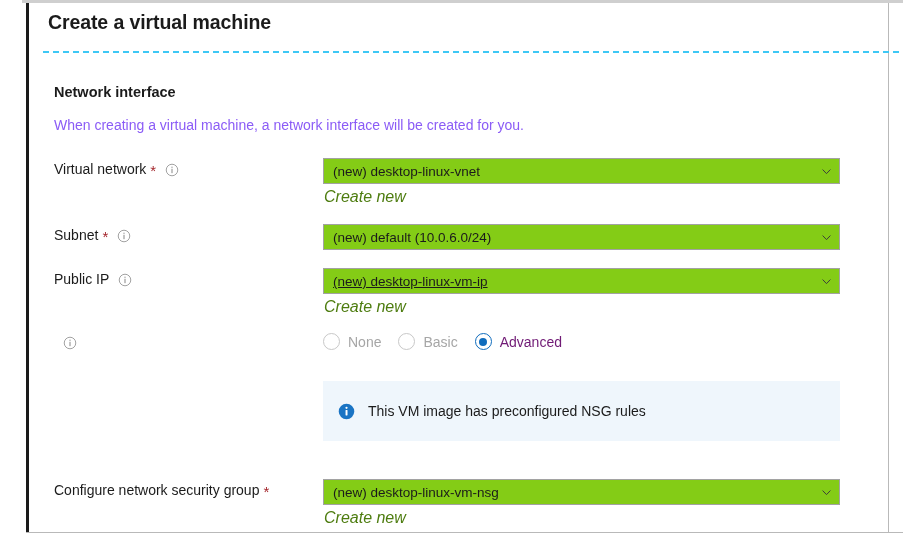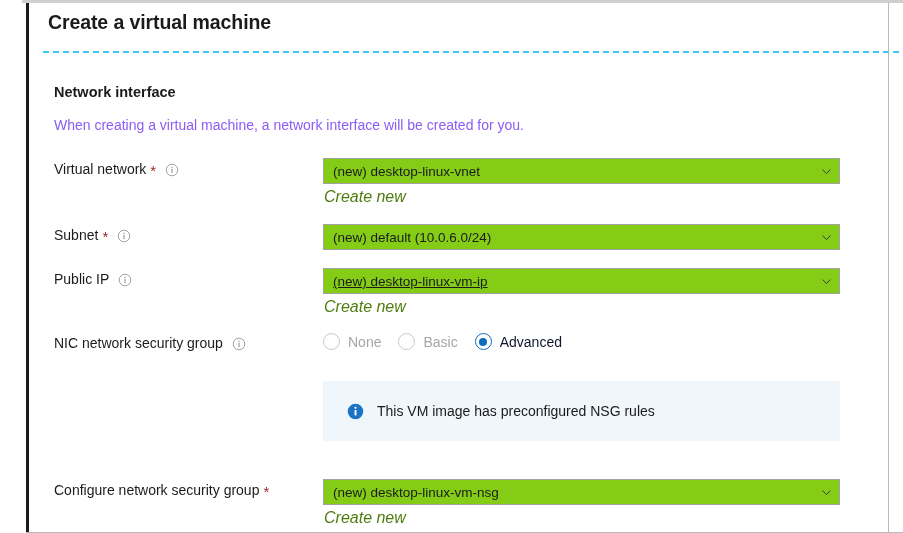--- a/index.html
+++ b/index.html
@@ -203,31 +203,31 @@
   }
   .radio-option.selected .radio-circle::after {
     content: "";
     position: absolute;
     left: 50%; top: 50%;
     transform: translate(-50%, -50%);
     width: 8px; height: 8px;
     border-radius: 50%;
     background: #0f6cbd;
   }
-  .radio-option.selected .radio-label { color: #0f172a; }
+  .radio-option.selected .radio-label { color: #701a75; }
   .radio-label { line-height: 1; }
 
   
   .info-banner {
     position: absolute;
     box-sizing: border-box;
     background: #eff6fc;
     display: flex;
     align-items: center;
-    padding-left: 24px;
+    padding-left: 15px;
   }
   .info-banner .banner-icon {
     flex: 0 0 auto;
     width: 17px; height: 17px;
     margin-right: 13px;
   }
   .info-banner .banner-text {
     font-size: 14px;
     color: #1b1b1b;
     white-space: nowrap;
@@ -306,21 +306,20 @@
       <span class="dd-value">(new) desktop-linux-vm-ip</span>
       <span class="dd-chevron">
         <svg viewBox="0 0 16 16" width="13" height="13">
           <path d="M3.2 5.6 L8 10.6 L12.8 5.6" fill="none" stroke="#3b3b3b" stroke-width="1.2"></path>
         </svg>
       </span>
     </div>
     <div class="create-new-link" style="left:295px; top:295px;">Create new</div>
 
     <div class="field-label" style="left:25px; top:332px;">
-      <span>NIC network security group</span>
       <span class="info-icon">
         <svg viewBox="0 0 16 16" width="14" height="14">
           <circle cx="8" cy="8" r="6.6" fill="none" stroke="#9e9e9e" stroke-width="1.1"></circle>
           <circle cx="8" cy="4.9" r="0.8" fill="#9e9e9e"></circle>
           <rect x="7.3" y="6.6" width="1.4" height="5" fill="#9e9e9e"></rect>
         </svg>
       </span>
     </div>
     <div class="radio-group" style="left:294px; top:330px;">
       <div class="radio-option disabled">

